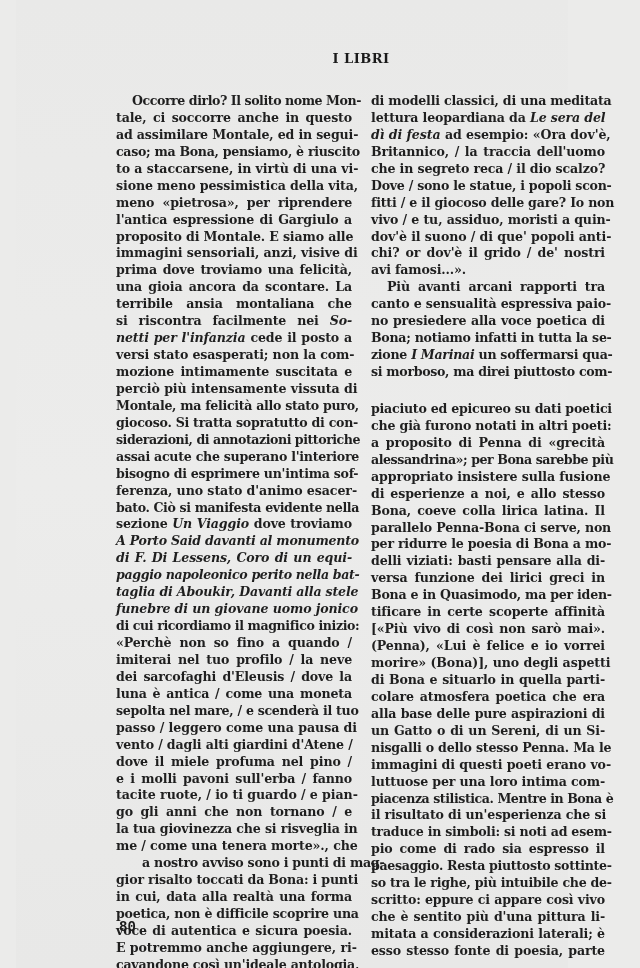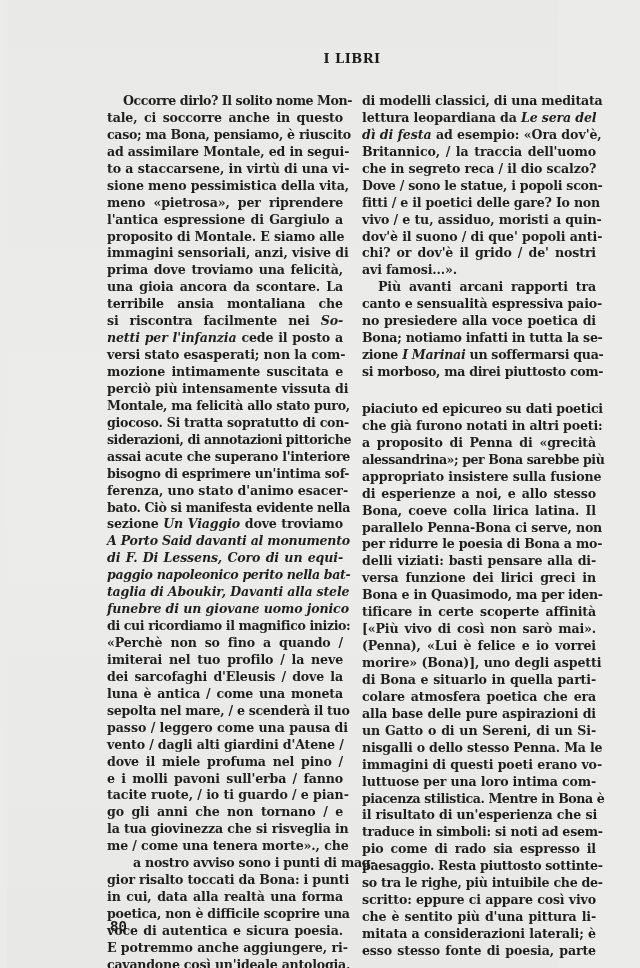--- a/index.html
+++ b/index.html
@@ -4,21 +4,21 @@
 <style>
   html, body { margin: 0; padding: 0; }
   body {
     width: 640px; height: 968px; overflow: hidden;
     background: #ebebea;
     position: relative;
     font-family: "DejaVu Serif", "Liberation Serif", serif;
     color: #1c1c1c;
   }
   .page {
-    position: absolute; left: 7px; top: 0; width: 552px; height: 968px;
+    position: absolute; left: 16px; top: 0; width: 552px; height: 968px;
     background: linear-gradient(180deg, #e9e9e8 0%, #ececeb 50%, #e8e8e7 100%);
   }
   .running-head {
     position: absolute; top: 51px; left: 0; width: 690px;
     text-align: center;
     font-family: "DejaVu Serif", serif;
     font-weight: bold; font-size: 13px; letter-spacing: 0.5px;
     color: #1a1a1a;
   }
   .column {
@@ -47,22 +47,22 @@
 </style>
 </head>
 <body>
 
 <div class="page">
   <div class="running-head">I LIBRI</div>
 
   <div class="column col-left" id="col-left">
       <span class="line indent" style="letter-spacing: -0.45px;"><span>Occorre dirlo? Il solito nome Mon-</span></span>
       <span class="line"><span>tale, ci soccorre anche in questo</span></span>
+      <span class="line" style="letter-spacing: -0.17px;"><span>ad assimilare Montale, ed in segui-</span></span>
       <span class="line" style="letter-spacing: -0.31px;"><span>caso; ma Bona, pensiamo, è riuscito</span></span>
-      <span class="line" style="letter-spacing: -0.17px;"><span>ad assimilare Montale, ed in segui-</span></span>
       <span class="line" style="letter-spacing: -0.1px;"><span>to a staccarsene, in virtù di una vi-</span></span>
       <span class="line" style="letter-spacing: -0.12px;"><span>sione meno pessimistica della vita,</span></span>
       <span class="line"><span>meno «pietrosa», per riprendere</span></span>
       <span class="line"><span>l'antica espressione di Gargiulo a</span></span>
       <span class="line"><span>proposito di Montale. E siamo alle</span></span>
       <span class="line" style="letter-spacing: -0.08px;"><span>immagini sensoriali, anzi, visive di</span></span>
       <span class="line"><span>prima dove troviamo una felicità,</span></span>
       <span class="line"><span>una gioia ancora da scontare. La</span></span>
       <span class="line"><span>terribile ansia montaliana che</span></span>
       <span class="line"><span>si riscontra facilmente nei </span><span class="it">So-</span></span>
@@ -105,21 +105,21 @@
       <span class="line" style="letter-spacing: -0.08px;"><span>E potremmo anche aggiungere, ri-</span></span>
       <span class="line" style="letter-spacing: -0.24px;"><span>cavandone così un'ideale antologia,</span></span>
     </div>
   <div class="column col-right" id="col-right">
       <span class="line" style="letter-spacing: -0.2px;"><span>di modelli classici, di una meditata</span></span>
       <span class="line"><span>lettura leopardiana da </span><span class="it">Le sera del</span></span>
       <span class="line" style="letter-spacing: -0.08px;"><span class="it">dì di festa</span><span> ad esempio: «Ora dov'è,</span></span>
       <span class="line"><span>Britannico, / la traccia dell'uomo</span></span>
       <span class="line"><span>che in segreto reca / il dio scalzo?</span></span>
       <span class="line" style="letter-spacing: -0.27px;"><span>Dove / sono le statue, i popoli scon-</span></span>
-      <span class="line" style="letter-spacing: -0.22px;"><span>fitti / e il poetici delle gare? Io non</span></span>
+      <span class="line" style="letter-spacing: -0.22px;"><span>fitti / e il giocoso delle gare? Io non</span></span>
       <span class="line" style="letter-spacing: -0.13px;"><span>vivo / e tu, assiduo, moristi a quin-</span></span>
       <span class="line" style="letter-spacing: -0.1px;"><span>dov'è il suono / di que' popoli anti-</span></span>
       <span class="line"><span>chi? or dov'è il grido / de' nostri</span></span>
       <span class="line last"><span>avi famosi...».</span></span>
       <span class="line indent"><span>Più avanti arcani rapporti tra</span></span>
       <span class="line" style="letter-spacing: -0.15px;"><span>canto e sensualità espressiva paio-</span></span>
       <span class="line"><span>no presiedere alla voce poetica di</span></span>
       <span class="line" style="letter-spacing: -0.29px;"><span>Bona; notiamo infatti in tutta la se-</span></span>
       <span class="line" style="letter-spacing: -0.29px;"><span>zione </span><span class="it">I Marinai</span><span> un soffermarsi qua-</span></span>
       <span class="line" style="letter-spacing: -0.32px;"><span>si morboso, ma direi piuttosto com-</span></span>

